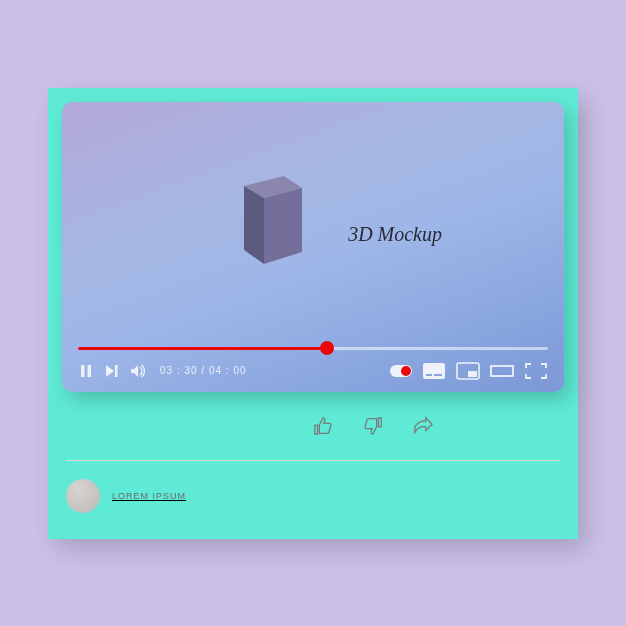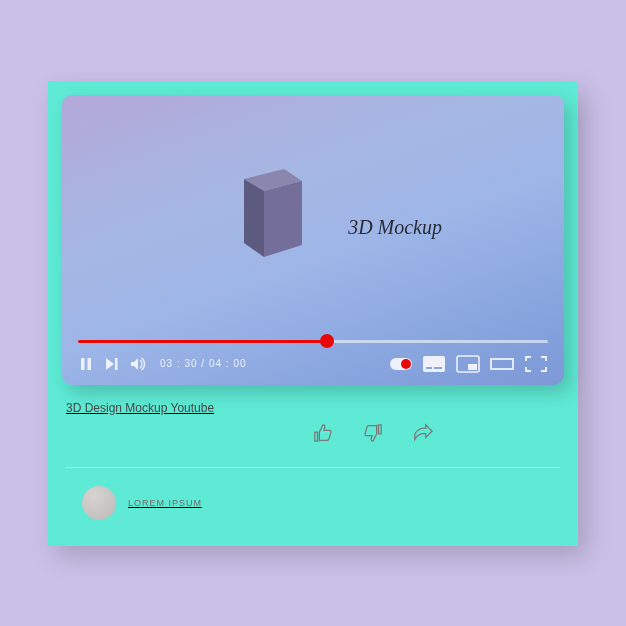--- a/index.html
+++ b/index.html
@@ -107,21 +107,21 @@
     width:22px; height:20px; color:#7a7a7a; cursor:pointer;
     display:inline-flex;
   }
   .act-icon svg { width:100%; height:100%; }
   .divider {
     border: none; border-top: 1px solid #dcd9d6;
     margin: 10px 18px;
   }
   .channel-row {
     display:flex; align-items:center;
-    padding: 8px 18px 26px 34px;
+    padding: 8px 18px 26px 18px;
     gap: 12px;
   }
   .avatar {
     width: 34px; height:34px; border-radius:50%;
     background: radial-gradient(circle at 35% 30%, #d6d3d0, #bcb9b6);
   }
   .ch-name {
     font-size: 9px; letter-spacing: 1px; color:#6b6b6b;
   }
   .subscribe {
@@ -202,21 +202,20 @@
         <span class="right-icon">
           <svg viewBox="0 0 24 18">
               <path d="M2 6V2h5 M22 6V2h-5 M2 12v4h5 M22 12v4h-5" stroke="currentColor" stroke-width="1.8" fill="none"></path>
             </svg>
         </span>
       </div>
     </div>
   </div>
 
   <div class="meta">
-    <div class="title">3D Design Mockup Youtube</div>
     <div class="action-row">
       <span class="act-icon">
         <svg viewBox="0 0 24 22">
             <path d="M3 10h3v10H3z M8 20V10l4-8c1.5 0 2.5 1.2 2 3l-1 3h6c1.3 0 2 1.2 1.7 2.3l-2 7c-.3 1-1.2 1.7-2.2 1.7H8z" fill="none" stroke="currentColor" stroke-width="1.4"></path>
           </svg>
       </span>
       <span class="act-icon">
         <svg viewBox="0 0 24 22">
             <path d="M21 12h-3V2h3z M16 2v10l-4 8c-1.5 0-2.5-1.2-2-3l1-3H5c-1.3 0-2-1.2-1.7-2.3l2-7C5.6 3.7 6.5 3 7.5 3H16z" fill="none" stroke="currentColor" stroke-width="1.4"></path>
           </svg>

